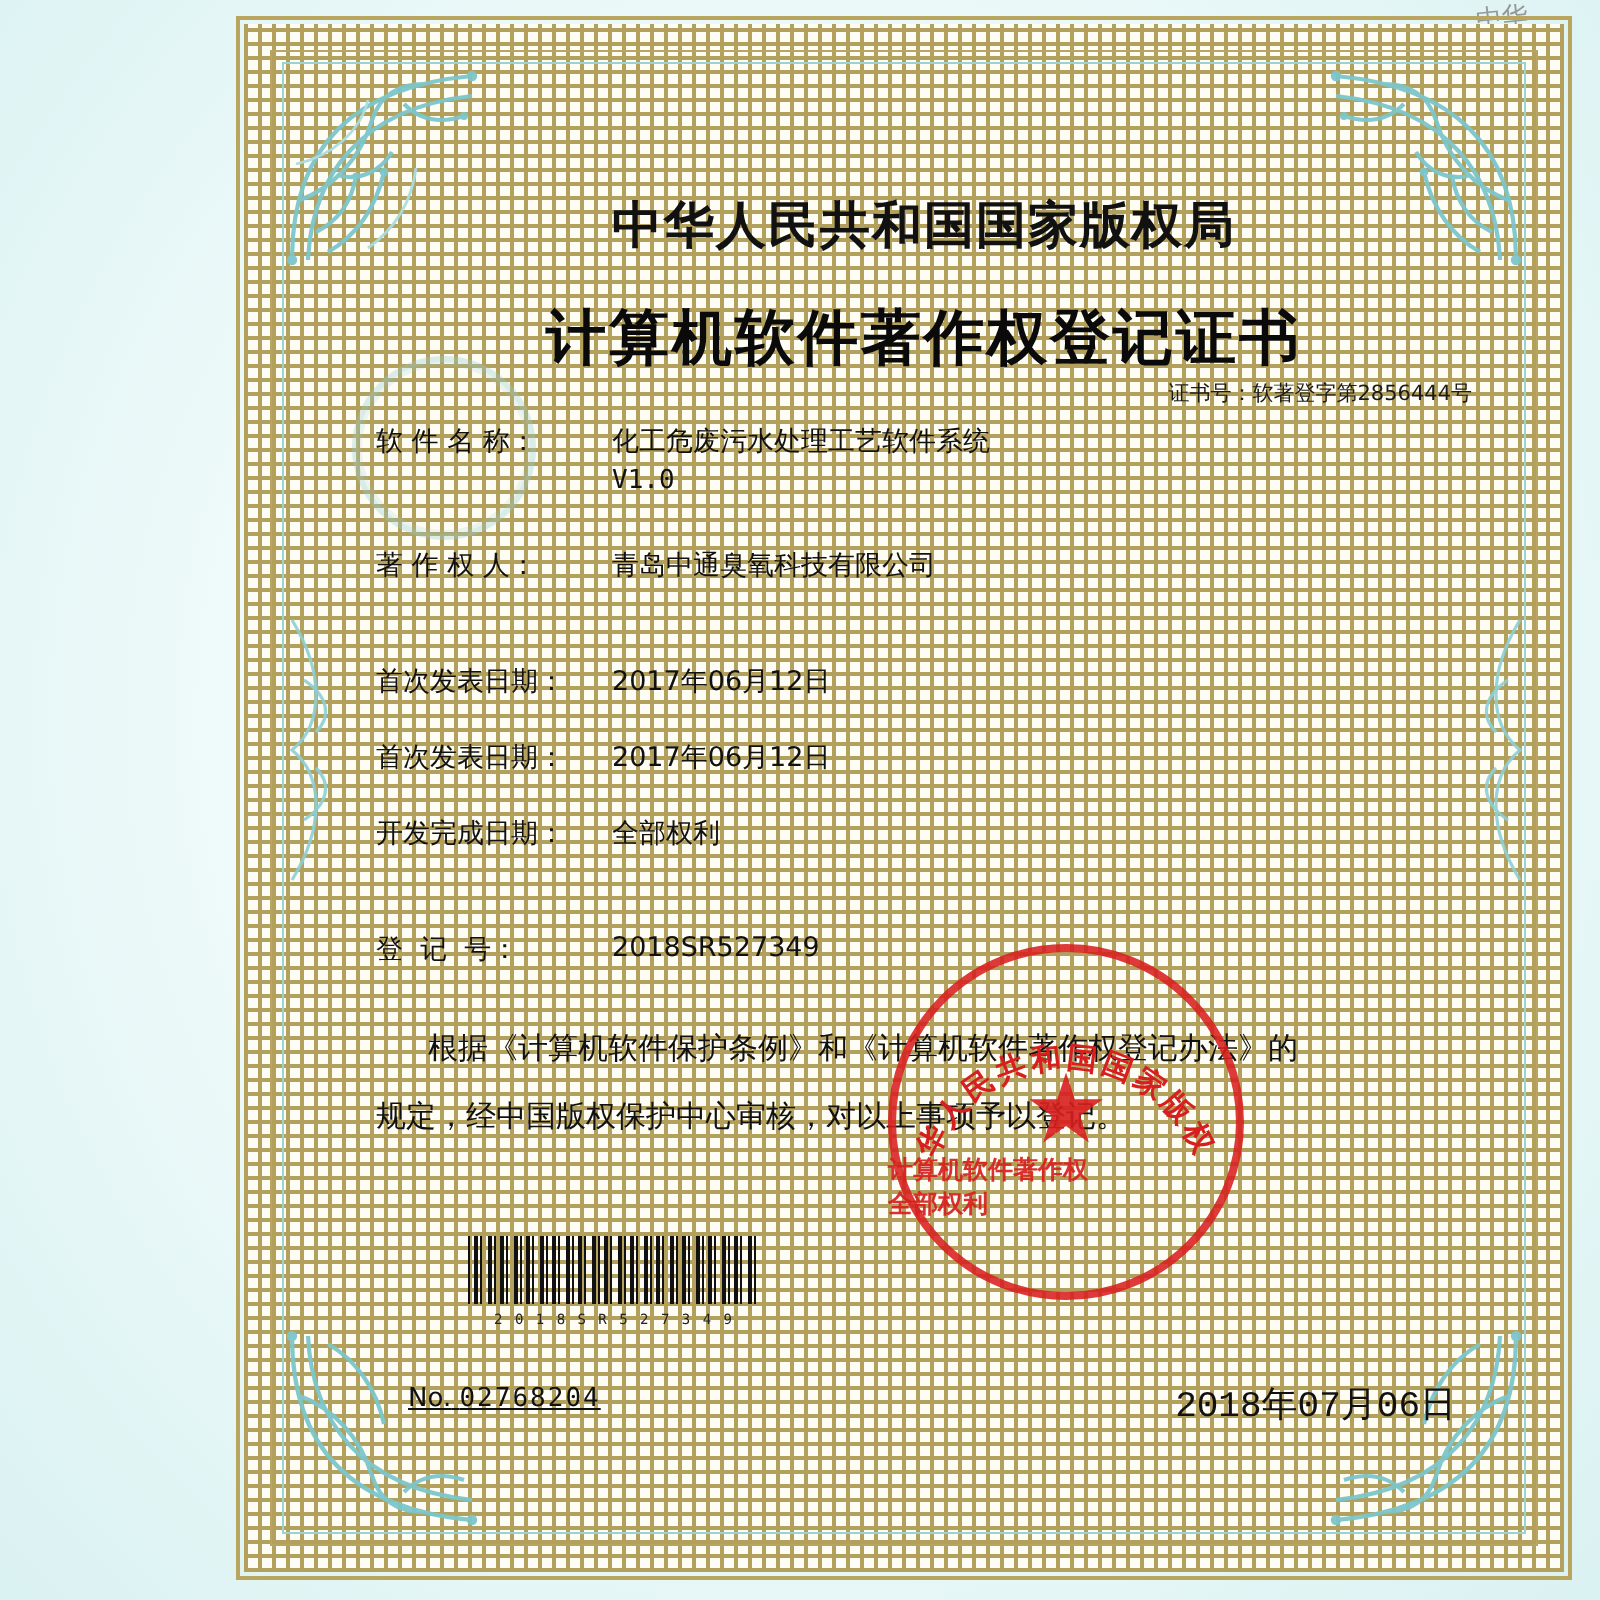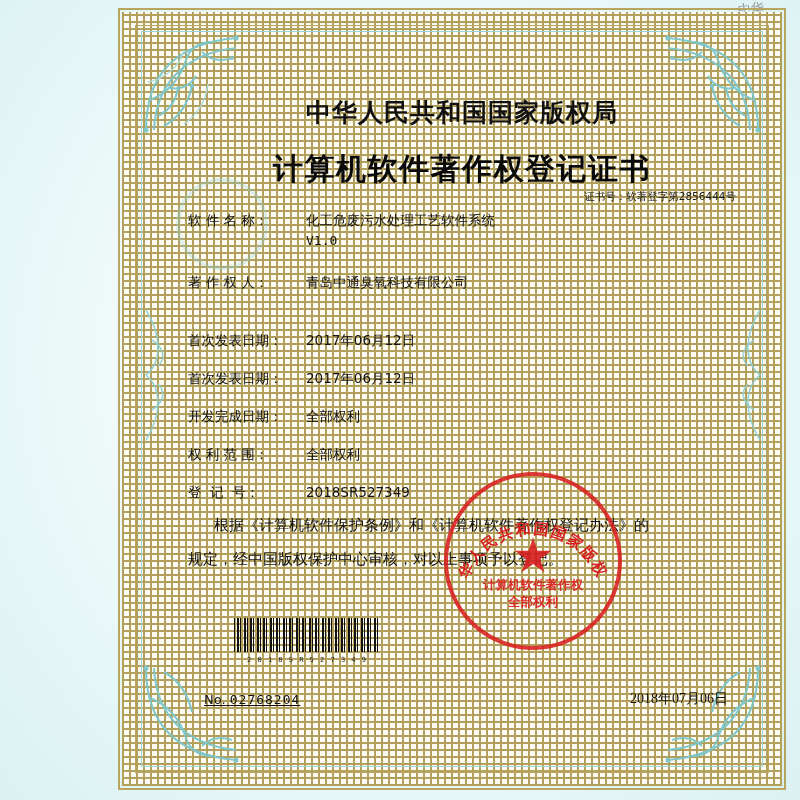--- a/index.html
+++ b/index.html
@@ -204,22 +204,22 @@
   }
   .serial .num {
     font-family: "DejaVu Sans Mono", monospace;
     letter-spacing: 1px;
   }
 
   .issue-date {
     position: absolute;
     right: 36px;
     top: 650px;
-    font-family: Liberation Serif, serif;
-    font-size: 14px;
+    font-family: Liberation Mono, monospace;
+    font-size: 18px;
     color: #111;
   }
 
   
   .seal {
     position: absolute;
     left: 284px;
     top: 432px;
     width: 178px;
     height: 178px;
@@ -250,21 +250,20 @@
     font-family: "DejaVu Sans", "Liberation Sans", sans-serif;
     font-size: 15px;
     font-weight: bold;
     letter-spacing: 2px;
   }
   .seal-bottom {
     position: absolute;
     left: 0;
     top: 104px;
     width: 178px;
-    text-align: center;
     color: #d81f1f;
     font-family: "DejaVu Sans", "Liberation Sans", sans-serif;
     font-size: 12.5px;
     font-weight: bold;
     line-height: 17px;
     opacity: .92;
   }
 
   
   .hand-mark {
@@ -419,24 +418,20 @@
         <span class="value">2017年06月12日</span>
       </div>
 
       <div class="spacer-20"></div>
       <div class="row">
         <span class="label">开发完成日期：</span>
         <span class="value">全部权利</span>
       </div>
 
       <div class="spacer-20"></div>
-      <div class="row">
-        <span class="label">权 利 范 围：</span>
-        <span class="value">全部权利</span>
-      </div>
 
       <div class="spacer-20"></div>
       <div class="row">
         <span class="label">登  记  号：</span>
         <span class="value">2018SR527349</span>
       </div>
 
     </div>
 
     <div class="legal">

